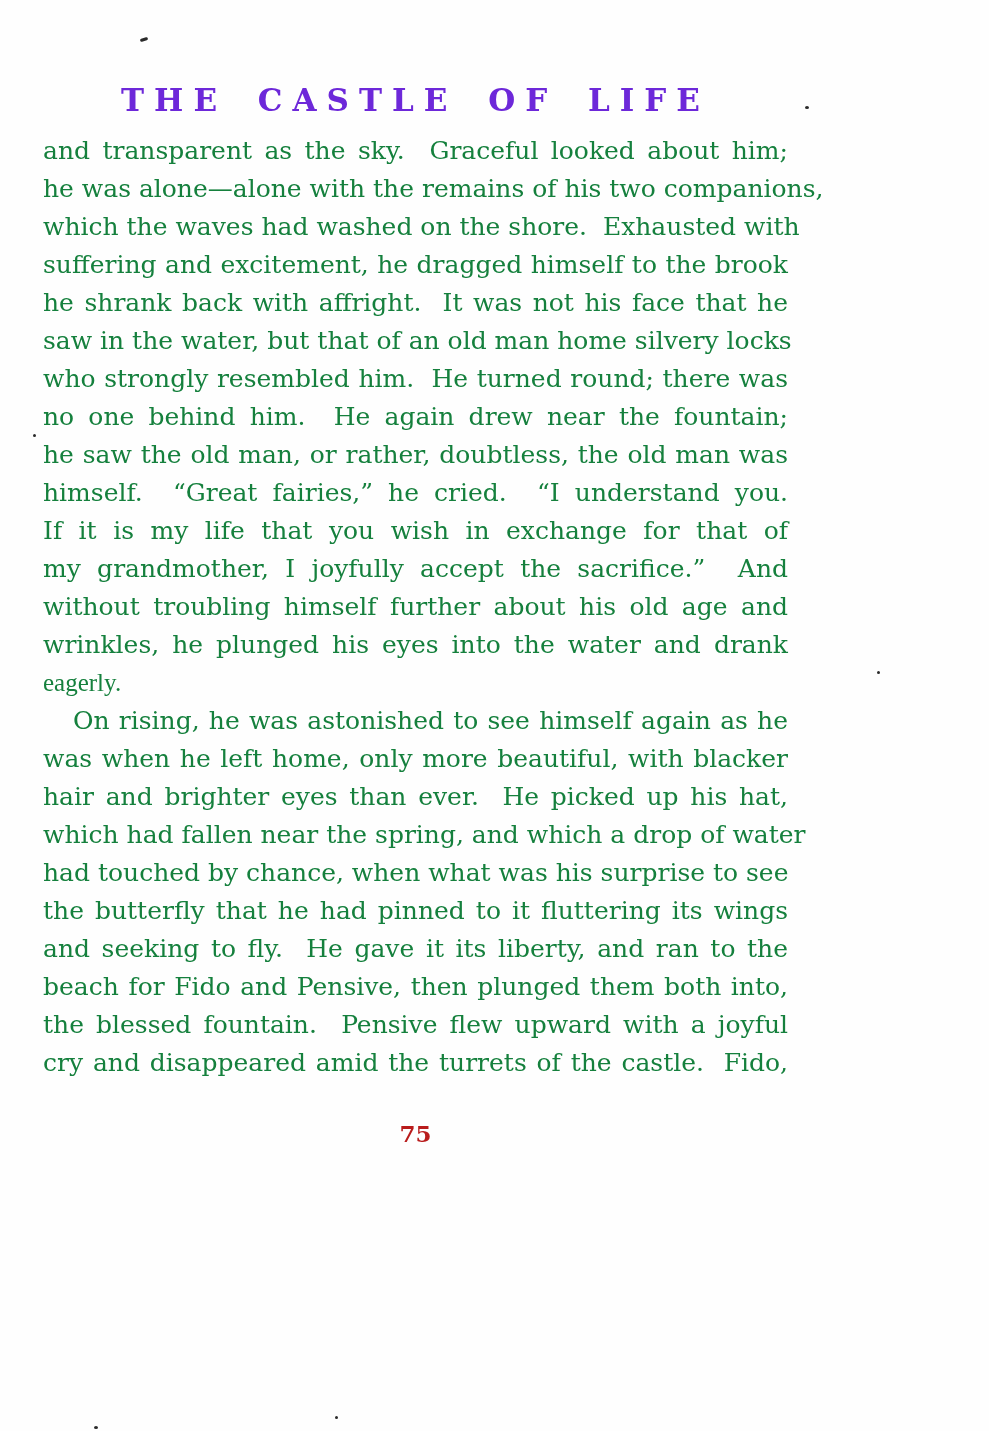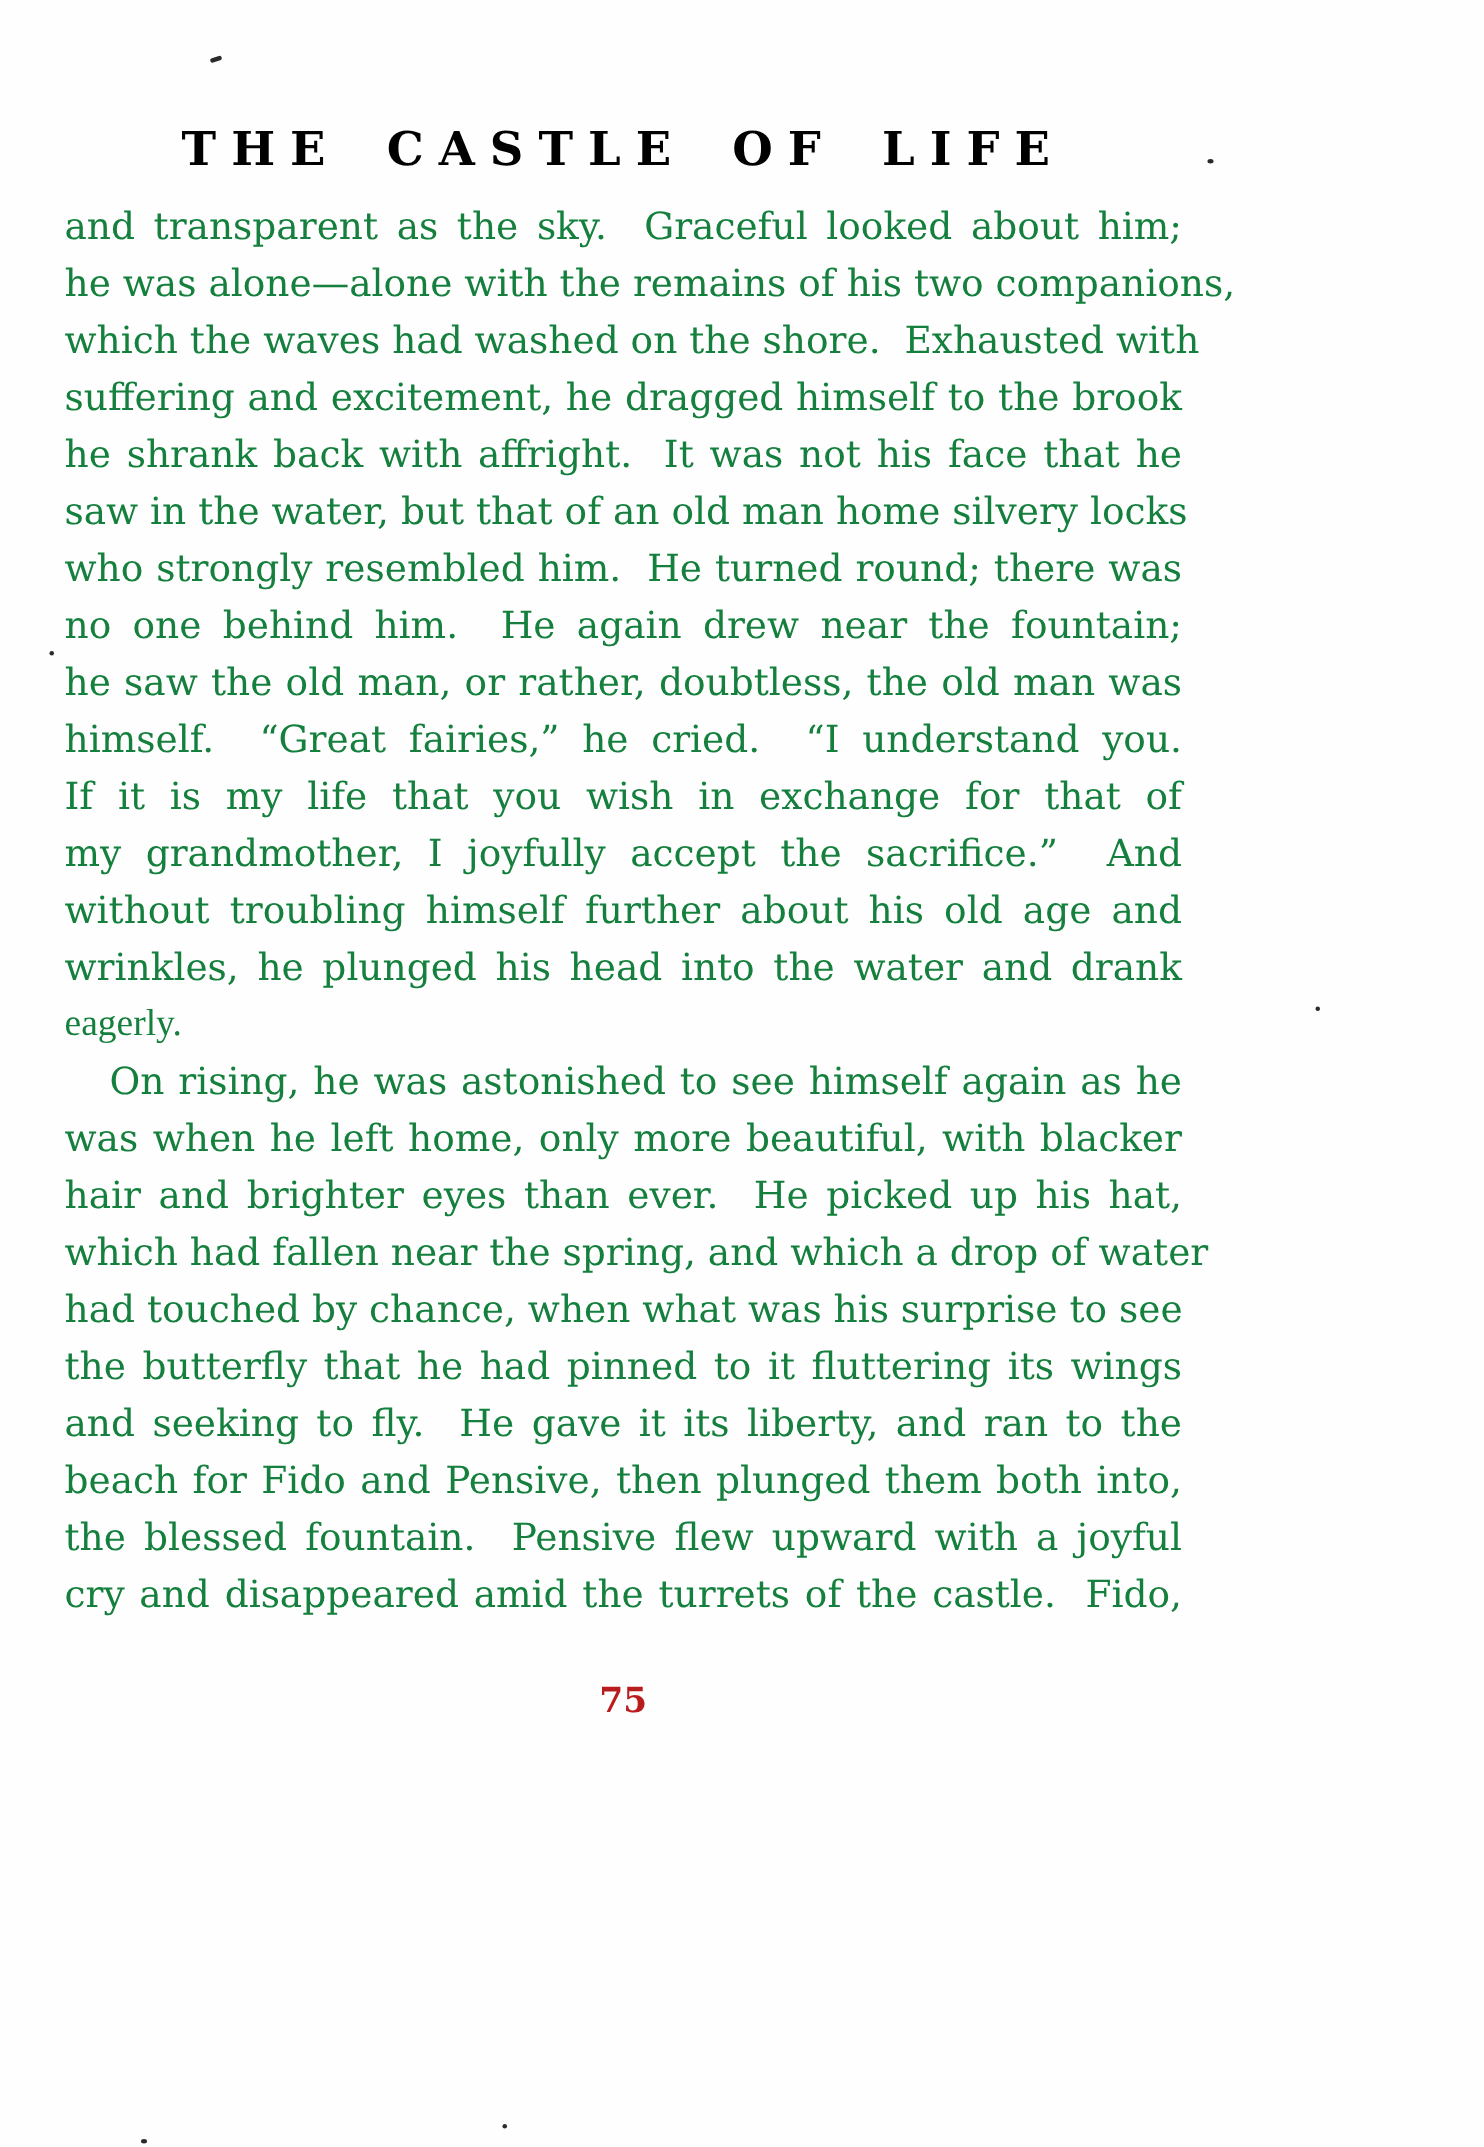--- a/index.html
+++ b/index.html
@@ -16,21 +16,21 @@
     overflow: hidden;
   }
   .running-header {
     position: absolute;
     left: 43px; top: 82px; width: 745px;
     text-align: center;
     font-size: 31px;
     font-weight: bold;
     letter-spacing: 10px;
     word-spacing: 10px;
-    color: #000000;
+    color: #6d28d9;
     white-space: nowrap;
   }
   .text-block {
     position: absolute;
     left: 43px; top: 132px; width: 745px;
     font-size: 25px;
     line-height: 38px;
     color: #15803d;
   }
   .text-block .line {
@@ -88,21 +88,21 @@
       <div class="line">suffering and excitement, he dragged himself to the brook</div>
       <div class="line">he shrank back with affright.&nbsp; It was not his face that he</div>
       <div class="line">saw in the water, but that of an old man home silvery locks</div>
       <div class="line">who strongly resembled him.&nbsp; He turned round; there was</div>
       <div class="line">no one behind him.&nbsp; He again drew near the fountain;</div>
       <div class="line">he saw the old man, or rather, doubtless, the old man was</div>
       <div class="line">himself.&nbsp; “Great fairies,” he cried.&nbsp; “I understand you.</div>
       <div class="line">If it is my life that you wish in exchange for that of</div>
       <div class="line">my grandmother, I joyfully accept the sacrifice.”&nbsp; And</div>
       <div class="line">without troubling himself further about his old age and</div>
-      <div class="line">wrinkles, he plunged his head into the water and drank</div>
+      <div class="line">wrinkles, he plunged his eyes into the water and drank</div>
       <div class="line no-justify">eagerly.</div>
       <div class="line indent">On rising, he was astonished to see himself again as he</div>
       <div class="line">was when he left home, only more beautiful, with blacker</div>
       <div class="line">hair and brighter eyes than ever.&nbsp; He picked up his hat,</div>
       <div class="line">which had fallen near the spring, and which a drop of water</div>
       <div class="line">had touched by chance, when what was his surprise to see</div>
       <div class="line">the butterfly that he had pinned to it fluttering its wings</div>
       <div class="line">and seeking to fly.&nbsp; He gave it its liberty, and ran to the</div>
       <div class="line">beach for Fido and Pensive, then plunged them both into,</div>
       <div class="line">the blessed fountain.&nbsp; Pensive flew upward with a joyful</div>

